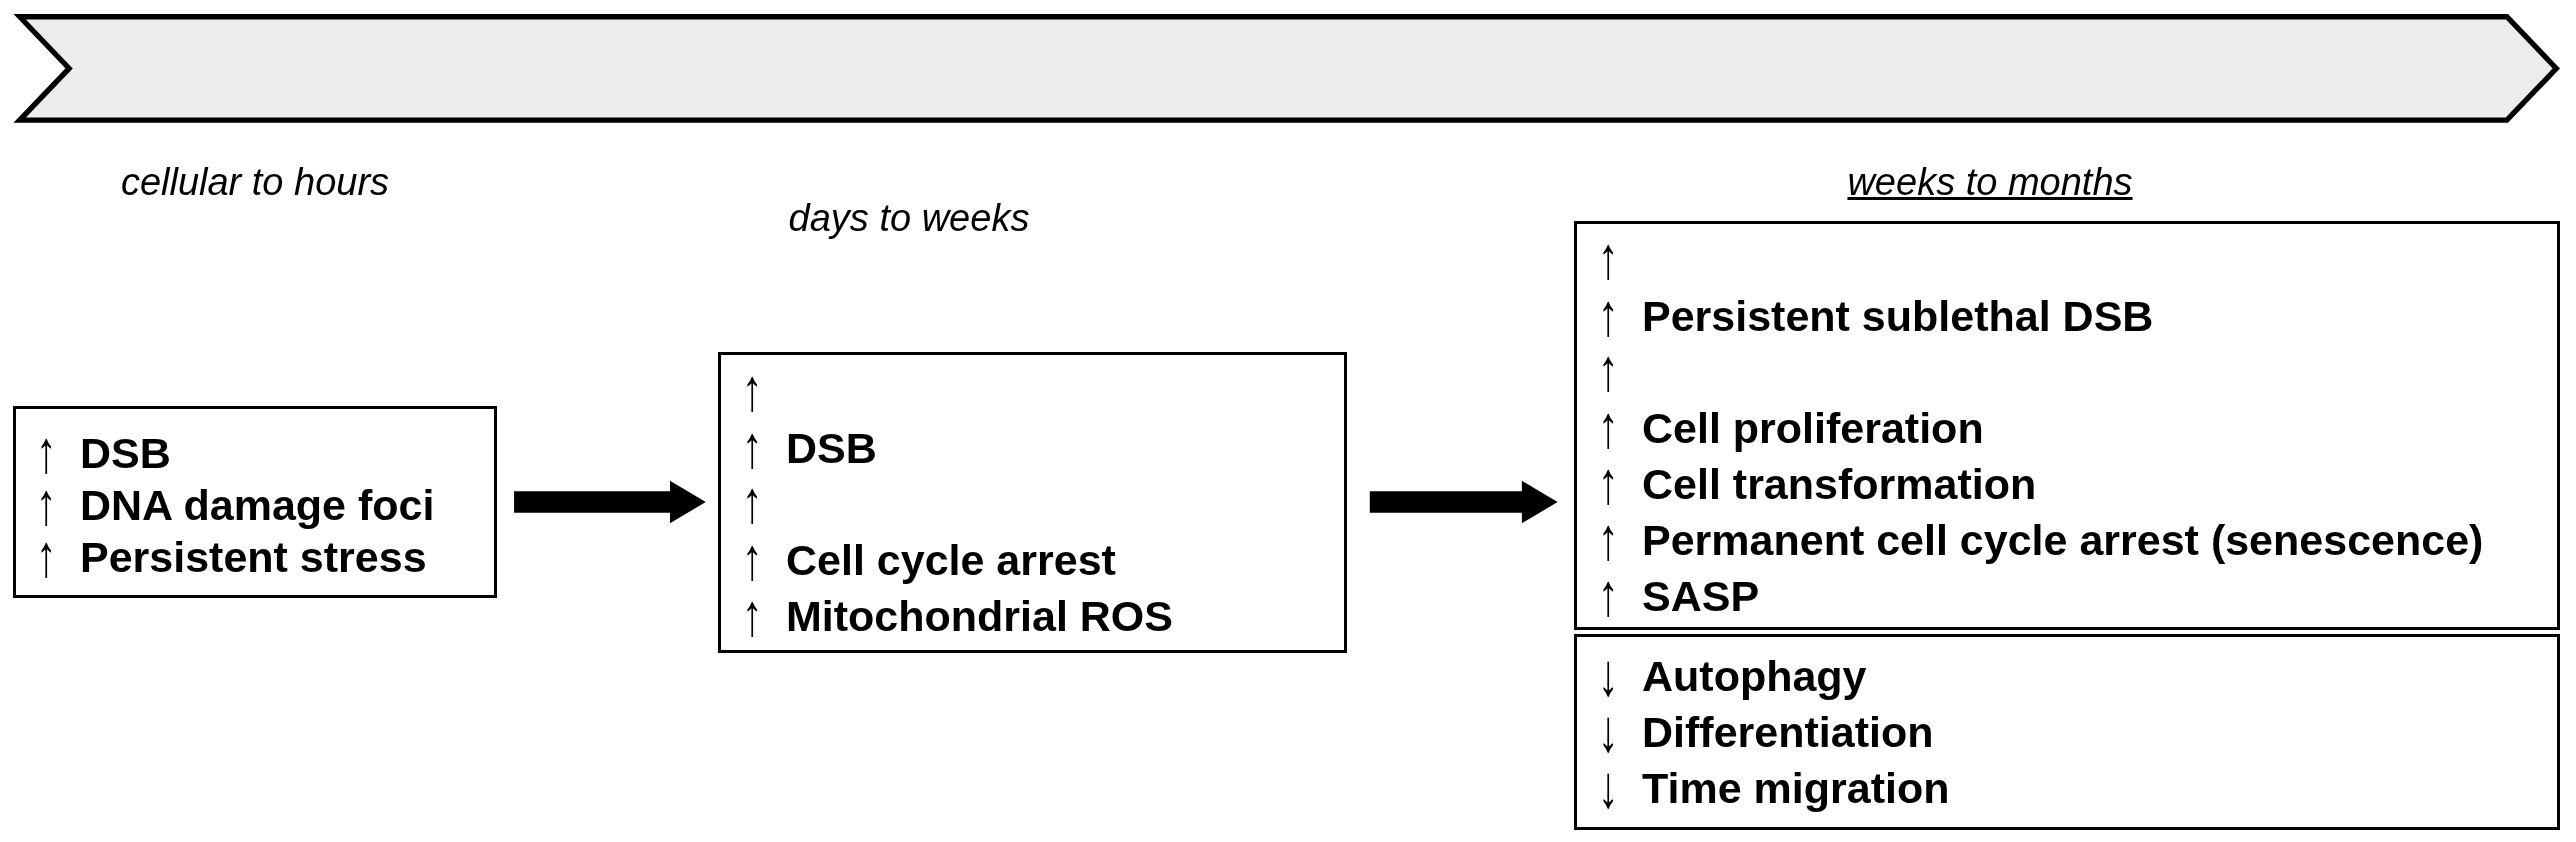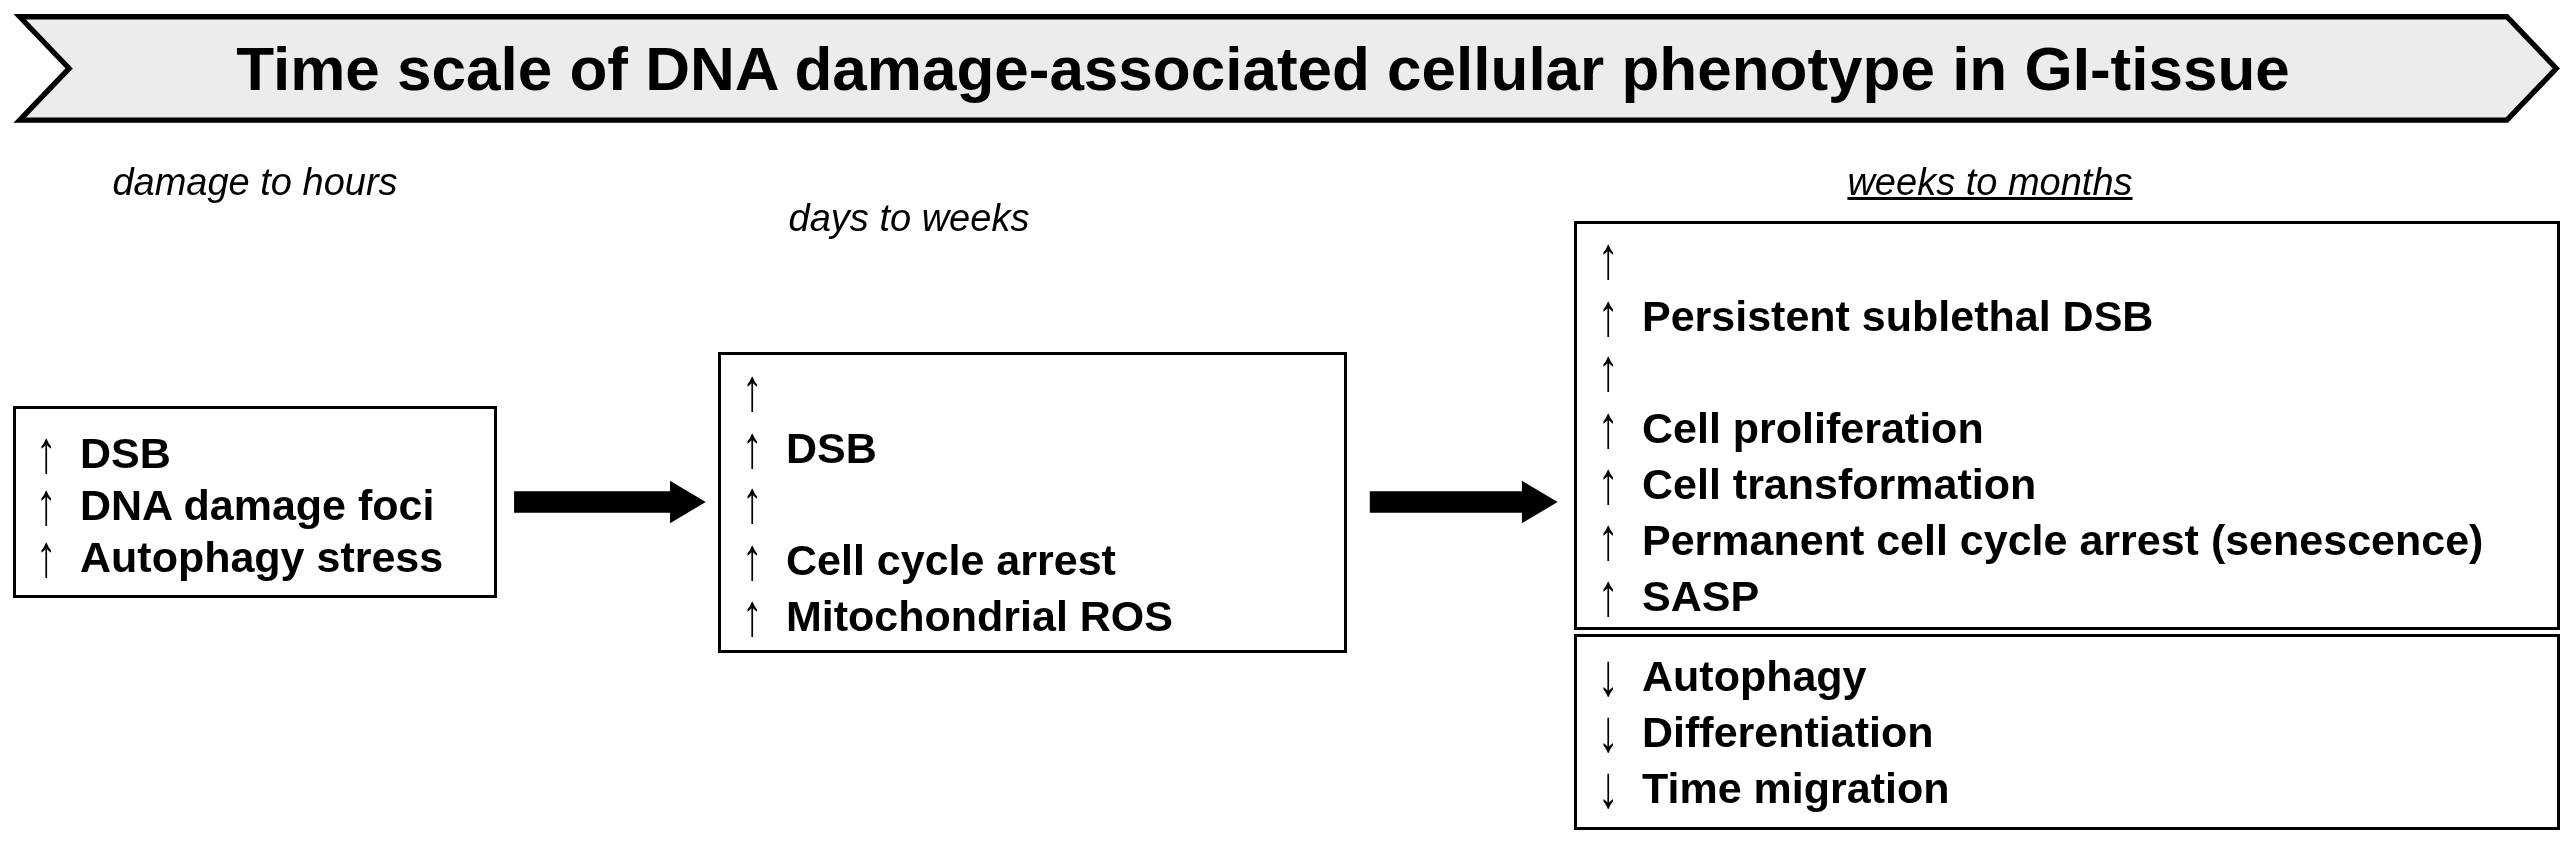--- a/index.html
+++ b/index.html
@@ -51,38 +51,37 @@
 <body>
 
 <div class="canvas">
 
   <svg class="layer" viewBox="0 0 3385 1107" xmlns="http://www.w3.org/2000/svg">
     <polygon points="25,22 3295,22 3360,90 3295,158 25,158 90,90" stroke="#000000" stroke-width="7" stroke-linejoin="miter" fill="#ececec"></polygon>
     <path d="M675,646 L880,646 L880,632 L927,660 L880,688 L880,674 L675,674 Z" fill="#000000"></path>
     <path d="M1800,646 L2000,646 L2000,632 L2047,660 L2000,688 L2000,674 L1800,674 Z" fill="#000000"></path>
   </svg>
 
-  <div class="banner-title">Time scale of DNA damage-associated cellular phenotype in GI-tissue</div>
 
-  <div class="time-label minutes">damage to hours</div>
+  <div class="time-label minutes">cellular to hours</div>
   <div class="time-label days">days to weeks</div>
   <div class="time-label weeks">weeks to months</div>
 
   <div class="pbox early">
     <div class="row">
       <span class="arr">↑</span>
       <span class="txt">DSB</span>
     </div>
     <div class="row">
       <span class="arr">↑</span>
       <span class="txt">DNA damage foci</span>
     </div>
     <div class="row">
       <span class="arr">↑</span>
-      <span class="txt">Autophagy stress</span>
+      <span class="txt">Persistent stress</span>
     </div>
   </div>
 
   <div class="pbox mid">
     <div class="row">
       <span class="arr">↑</span>
     </div>
     <div class="row">
       <span class="arr">↑</span>
       <span class="txt">DSB</span>

